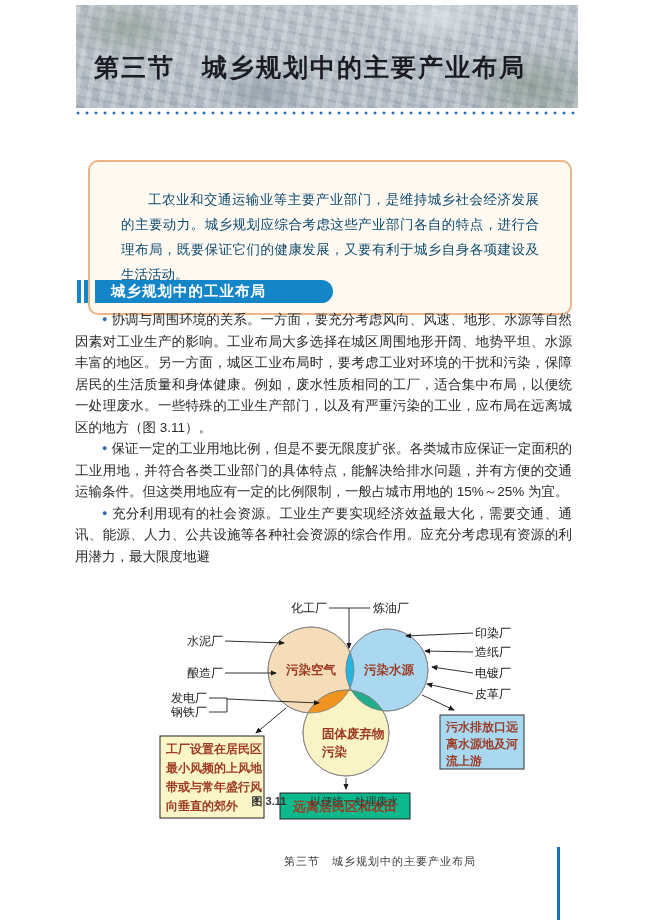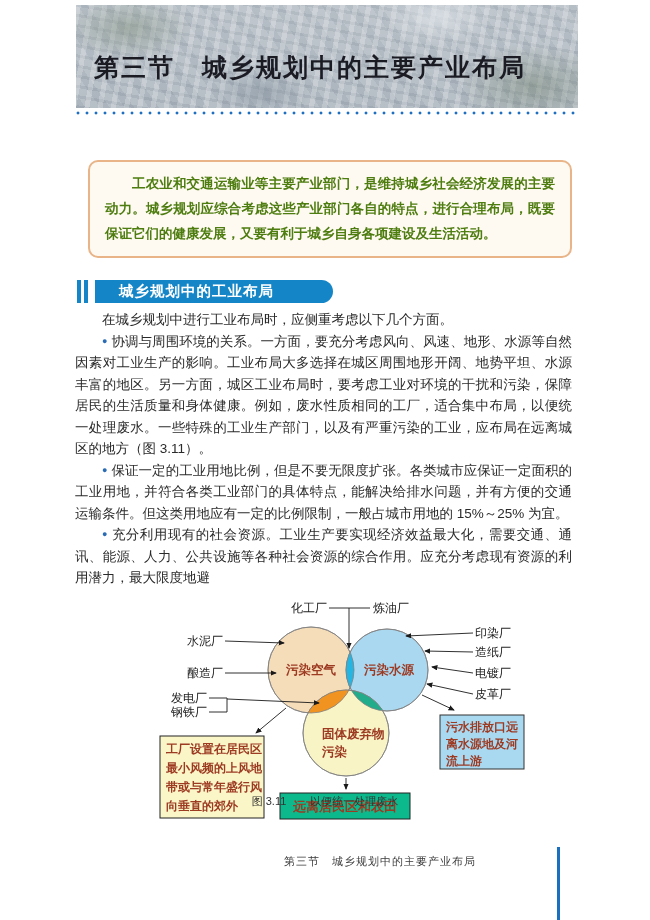--- a/index.html
+++ b/index.html
@@ -22,42 +22,42 @@
   .page-title{position:absolute;left:18px;top:46px;font-size:25px;font-weight:bold;
     color:#1b1b24;letter-spacing:2px;white-space:nowrap;}
   .dotline{position:absolute;left:76px;top:111px;width:537px;height:4px;
     background-image:radial-gradient(circle at 2px 2px, #1e6fc0 1.3px, transparent 1.7px);
     background-size:9px 4px;background-repeat:repeat-x;}
 
   
   .intro-box{position:absolute;left:88px;top:160px;width:484px;box-sizing:border-box;
     border:2px solid #E8B488;border-radius:10px;background:#FEF9F1;
     padding:9px 15px 10px 15px;}
-  .intro-box p{margin:0;font-size:13.5px;line-height:25px;color:#4d7c0f;
-    font-weight:700;text-align:justify;text-indent:2em;}
+  .intro-box p{margin:16px;font-size:13.5px;line-height:25px;color:#0c4a6e;
+    font-weight:400;text-align:justify;text-indent:2em;}
 
   
   .section-head{position:absolute;left:77px;top:280px;height:23px;display:flex;align-items:center;}
   .bar{width:4px;height:23px;background:#1486C8;margin-right:3px;}
   .pill{margin-left:4px;width:238px;box-sizing:border-box;height:23px;background:#1486C8;
     border-radius:0 12px 12px 0;color:#ffffff;font-size:14.5px;font-weight:bold;
-    line-height:23px;padding-left:24px;letter-spacing:1px;}
+    line-height:23px;padding-left:16px;letter-spacing:1px;}
 
   
   .bodytext{position:absolute;left:75px;top:309px;width:497px;}
   .bodytext p{margin:0;font-size:13.5px;line-height:21.5px;color:#2a2a2a;
     text-align:justify;text-indent:2em;}
   .bullet{color:#2A6CB4;font-size:9px;vertical-align:2px;margin-right:4px;}
 
   
   .figure{position:absolute;left:75px;top:556px;width:500px;height:240px;margin-top:40px;}
   .figure svg{display:block;width:500px;height:240px;}
   .fig-caption{position:absolute;left:75px;top:794px;width:500px;text-align:center;
     font-size:11px;color:#333;}
-  .fig-caption .cap-label{font-weight:normal;margin-right:24px;}
+  .fig-caption .cap-label{font-weight:bold;margin-right:24px;}
 
   
   .footer-section{position:absolute;top:854px;right:102px;font-size:11px;color:#3a3a3a;
     letter-spacing:1px;}
   .footer-bar{position:absolute;left:557px;top:847px;width:2.5px;height:73px;background:#1B6FBF;}
   .footer-page{position:absolute;left:581px;top:849px;font-size:17px;font-weight:bold;color:#111;}
 </style>
 </head>
 <body>
 
@@ -72,21 +72,20 @@
     <p>工农业和交通运输业等主要产业部门，是维持城乡社会经济发展的主要动力。城乡规划应综合考虑这些产业部门各自的特点，进行合理布局，既要保证它们的健康发展，又要有利于城乡自身各项建设及生活活动。</p>
   </div>
 
   <div class="section-head">
     <span class="bar"></span>
     <span class="bar"></span>
     <span class="pill">城乡规划中的工业布局</span>
   </div>
 
   <div class="bodytext">
-    <p><span>在城乡规划中进行工业布局时，应侧重考虑以下几个方面。</span></p>
     <p><span class="bullet">●</span><span>协调与周围环境的关系。一方面，要充分考虑风向、风速、地形、水源等自然因素对工业生产的影响。工业布局大多选择在城区周围地形开阔、地势平坦、水源丰富的地区。另一方面，城区工业布局时，要考虑工业对环境的干扰和污染，保障居民的生活质量和身体健康。例如，废水性质相同的工厂，适合集中布局，以便统一处理废水。一些特殊的工业生产部门，以及有严重污染的工业，应布局在远离城区的地方（图 3.11）。</span></p>
     <p><span class="bullet">●</span><span>保证一定的工业用地比例，但是不要无限度扩张。各类城市应保证一定面积的工业用地，并符合各类工业部门的具体特点，能解决给排水问题，并有方便的交通运输条件。但这类用地应有一定的比例限制，一般占城市用地的 15%～25% 为宜。</span></p>
     <p><span class="bullet">●</span><span>充分利用现有的社会资源。工业生产要实现经济效益最大化，需要交通、通讯、能源、人力、公共设施等各种社会资源的综合作用。应充分考虑现有资源的利用潜力，最大限度地避</span></p>
   </div>
 
   <div class="figure">
     <svg viewBox="0 0 500 240">
       <defs>
         <marker id="arr" markerWidth="8" markerHeight="8" refX="6" refY="3" orient="auto" markerUnits="strokeWidth">
           <path d="M0,0 L7,3 L0,6 Z" fill="#1a1a1a"></path>

